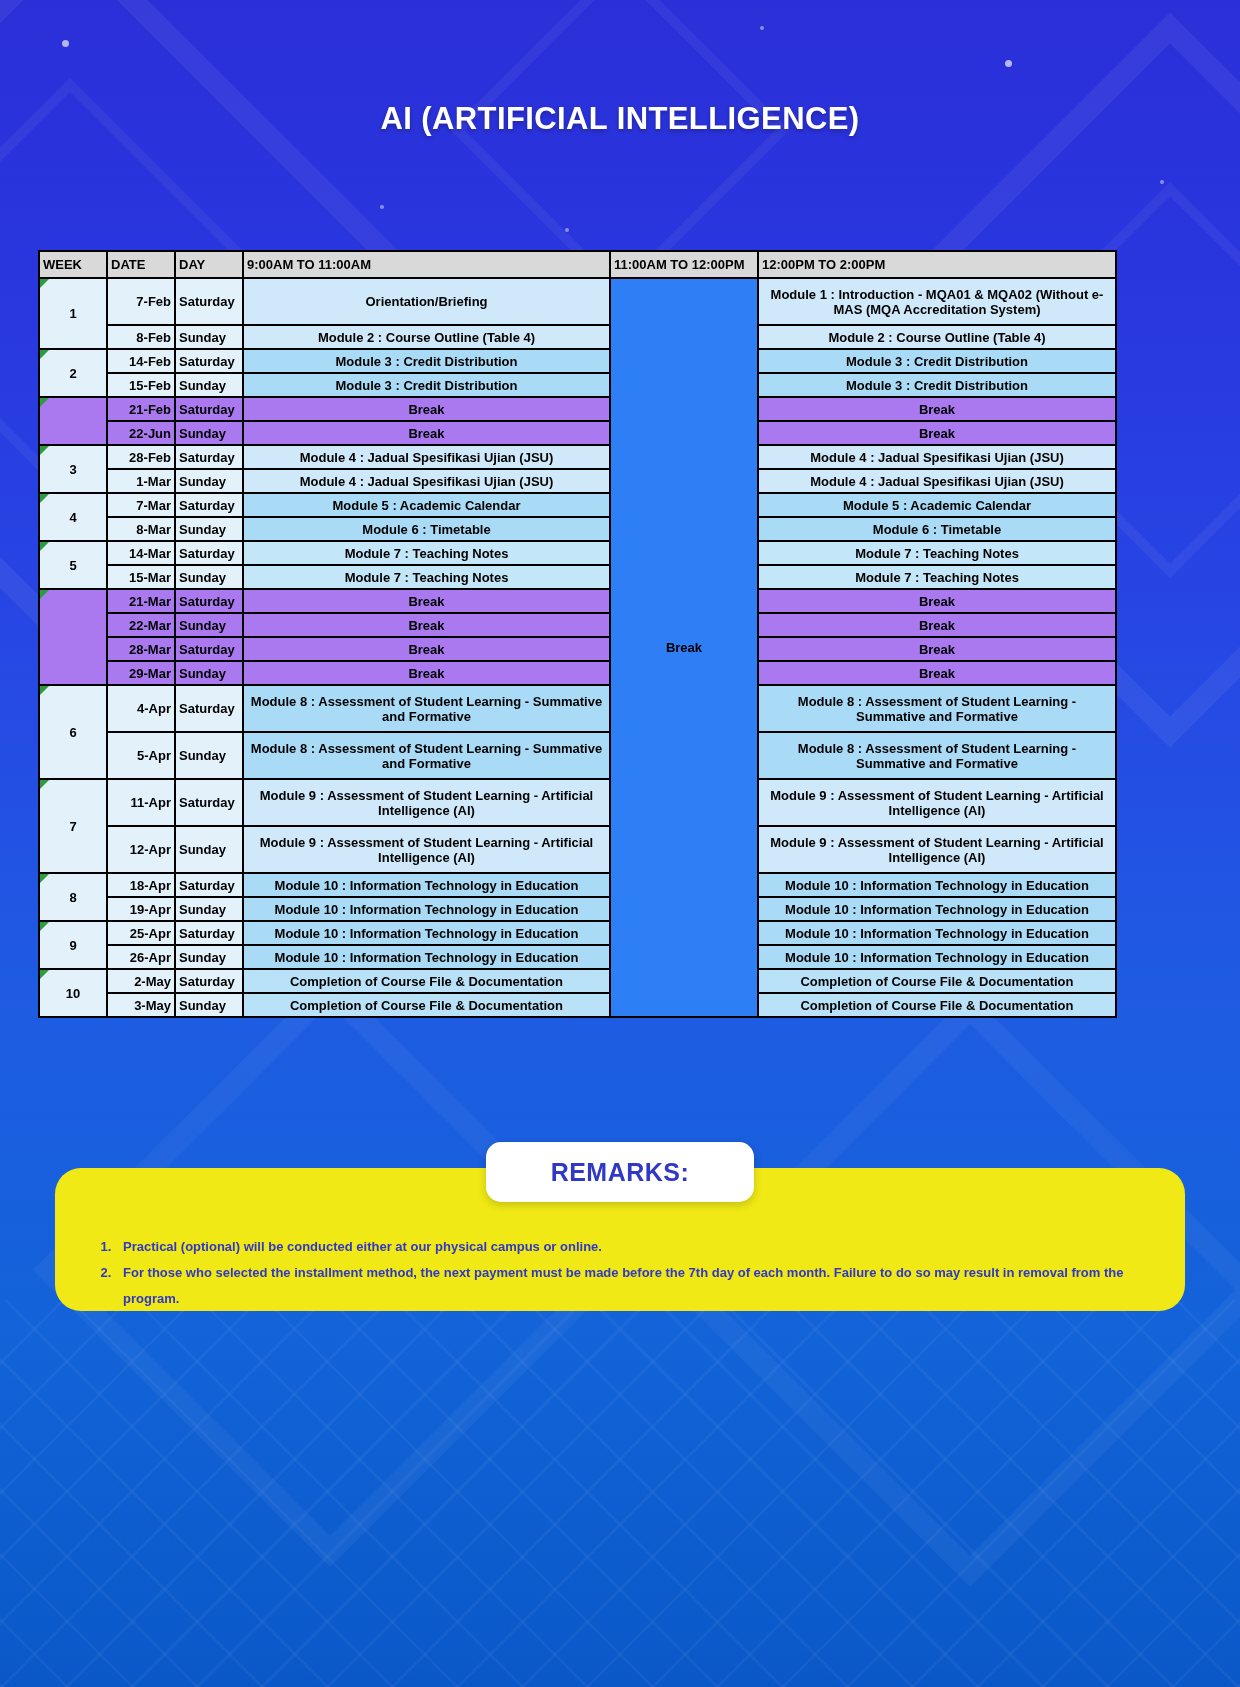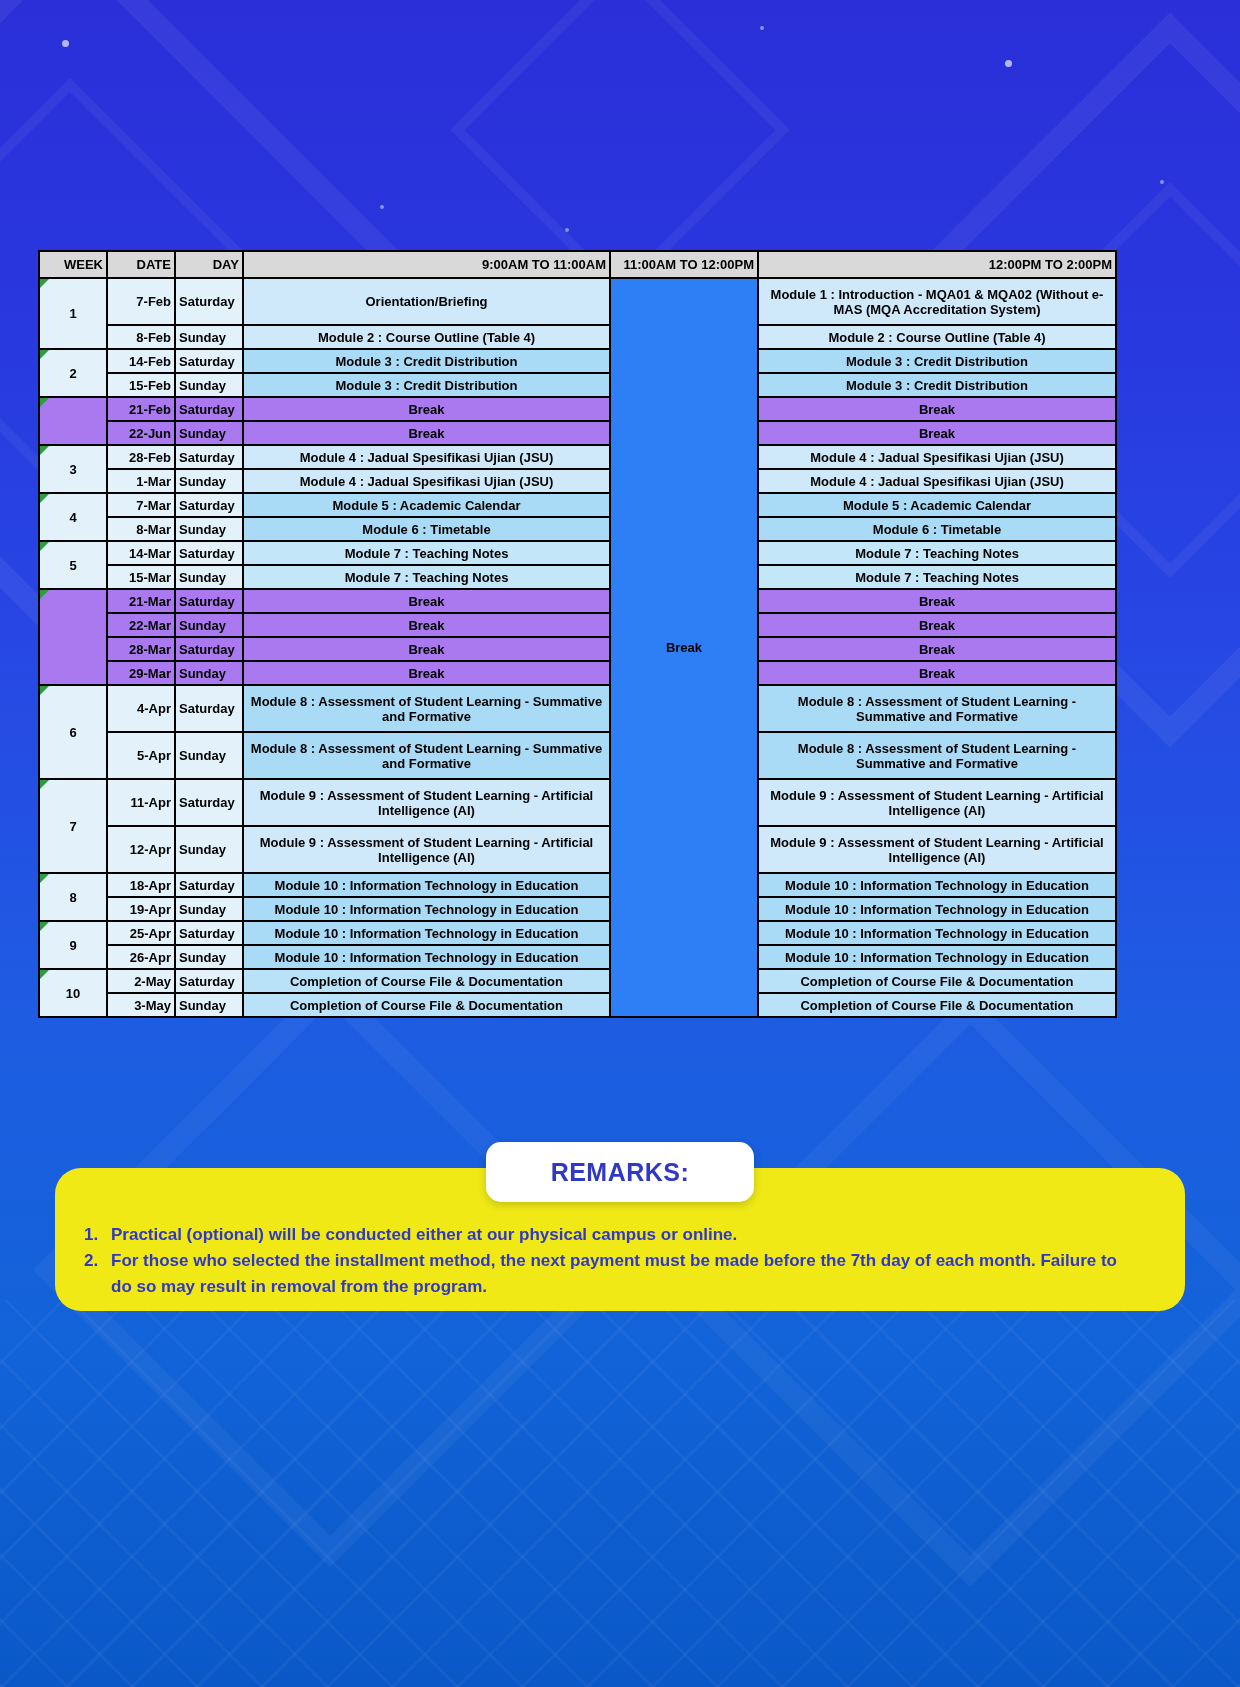--- a/index.html
+++ b/index.html
@@ -37,21 +37,21 @@
     border-collapse:collapse; table-layout:fixed; width:1077px;
     background:transparent; border:2px solid #000;
   }
   table.schedule th, table.schedule td {
     border:2px solid #000; font-weight:700; color:#000;
     font-size:13px; line-height:15px; padding:1px 3px; overflow:hidden;
   }
   thead tr { height:27px; }
   tbody tr { height:24px; }
   tbody tr.tall { height:47px; }
-  th { background:var(--header-grey); text-align:right; font-size:13.5px; }
+  th { background:var(--header-grey); text-align:left; font-size:13.5px; }
   td.week-cell { text-align:center; font-size:14px; position:relative; }
   td.week-cell.group-start::before {
     content:''; position:absolute; top:0; left:0;
     border-top:9px solid var(--corner-green); border-right:9px solid transparent;
   }
   td.date-cell { text-align:right; }
   td.day-cell  { text-align:left; }
   td.session-cell { text-align:center; }
   .s-week    { background:var(--cell-week); }
   .s-light   { background:var(--cell-light); }
@@ -70,22 +70,22 @@
     width:268px; height:60px; background:#ffffff; border-radius:15px;
     display:flex; align-items:center; justify-content:center;
     color:var(--remarks-blue); font-size:25px; font-weight:800; letter-spacing:.5px;
     z-index:3; box-shadow:0 3px 8px rgba(0,0,0,.18);
   }
   .remarks-panel {
     position:absolute; left:55px; top:1168px; width:1130px; height:143px;
     background:var(--remarks-yellow); border-radius:26px; z-index:2;
   }
   .remarks-list {
-    margin:4px; padding:50px 44px 0 44px;
-    color:var(--remarks-blue); font-size:17px; font-weight:600; line-height:26px;
+    margin:16px; padding:50px 44px 0 44px;
+    color:var(--remarks-blue); font-size:13px; font-weight:600; line-height:26px;
   }
   .remarks-list li { padding-left:8px; }
 </style>
 </head>
 <body>
 
 <div class="decor diamond" style="width:520px;height:520px;left:-190px;top:30px;"></div>
 <div class="decor diamond thin" style="width:300px;height:300px;left:-80px;top:140px;"></div>
 <div class="decor diamond" style="width:520px;height:520px;left:910px;top:120px;"></div>
 <div class="decor diamond thin" style="width:280px;height:280px;left:1030px;top:240px;"></div>
@@ -94,20 +94,21 @@
 <div class="decor diamond" style="width:420px;height:420px;left:760px;top:1080px;border-color:rgba(255,255,255,0.045);"></div>
 <div class="decor lattice"></div>
 <div class="decor star" style="left:62px;top:40px;"></div>
 <div class="decor star small" style="left:380px;top:205px;"></div>
 <div class="decor star small" style="left:760px;top:26px;"></div>
 <div class="decor star" style="left:1005px;top:60px;"></div>
 <div class="decor star small" style="left:565px;top:228px;"></div>
 <div class="decor star small" style="left:1160px;top:180px;"></div>
 
 <div class="title">
+  <div>AI (ARTIFICIAL INTELLIGENCE)</div>
 </div>
 
 <div class="table-wrap">
   <table class="schedule">
     <colgroup>
       <col style="width:68px">
         <col style="width:68px">
         <col style="width:68px">
       <col style="width:367px">
         <col style="width:148px">

